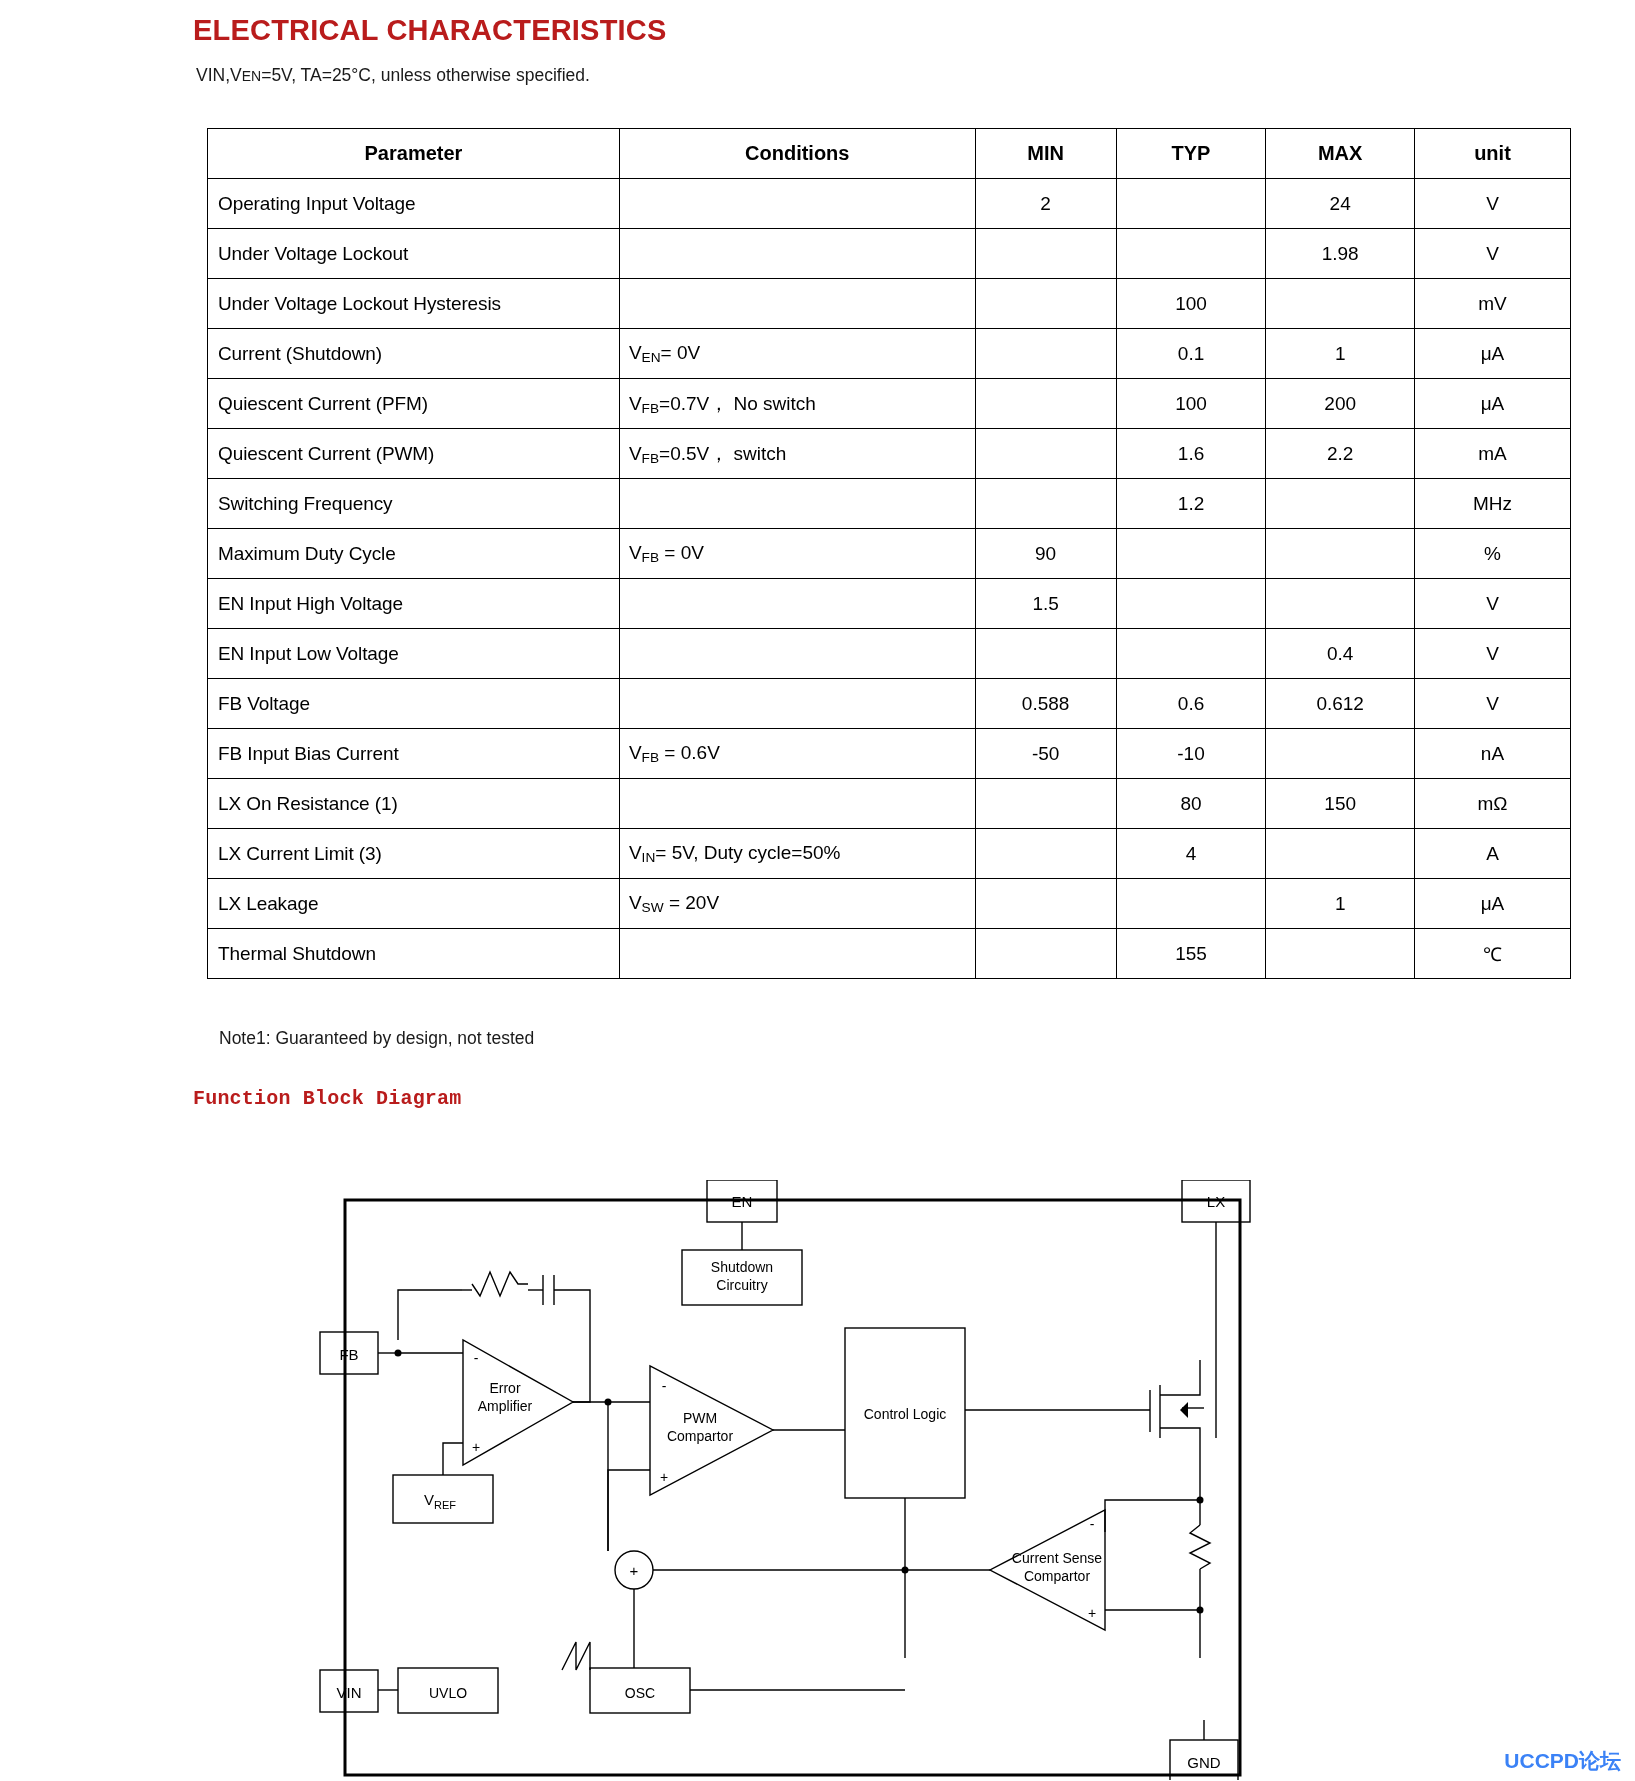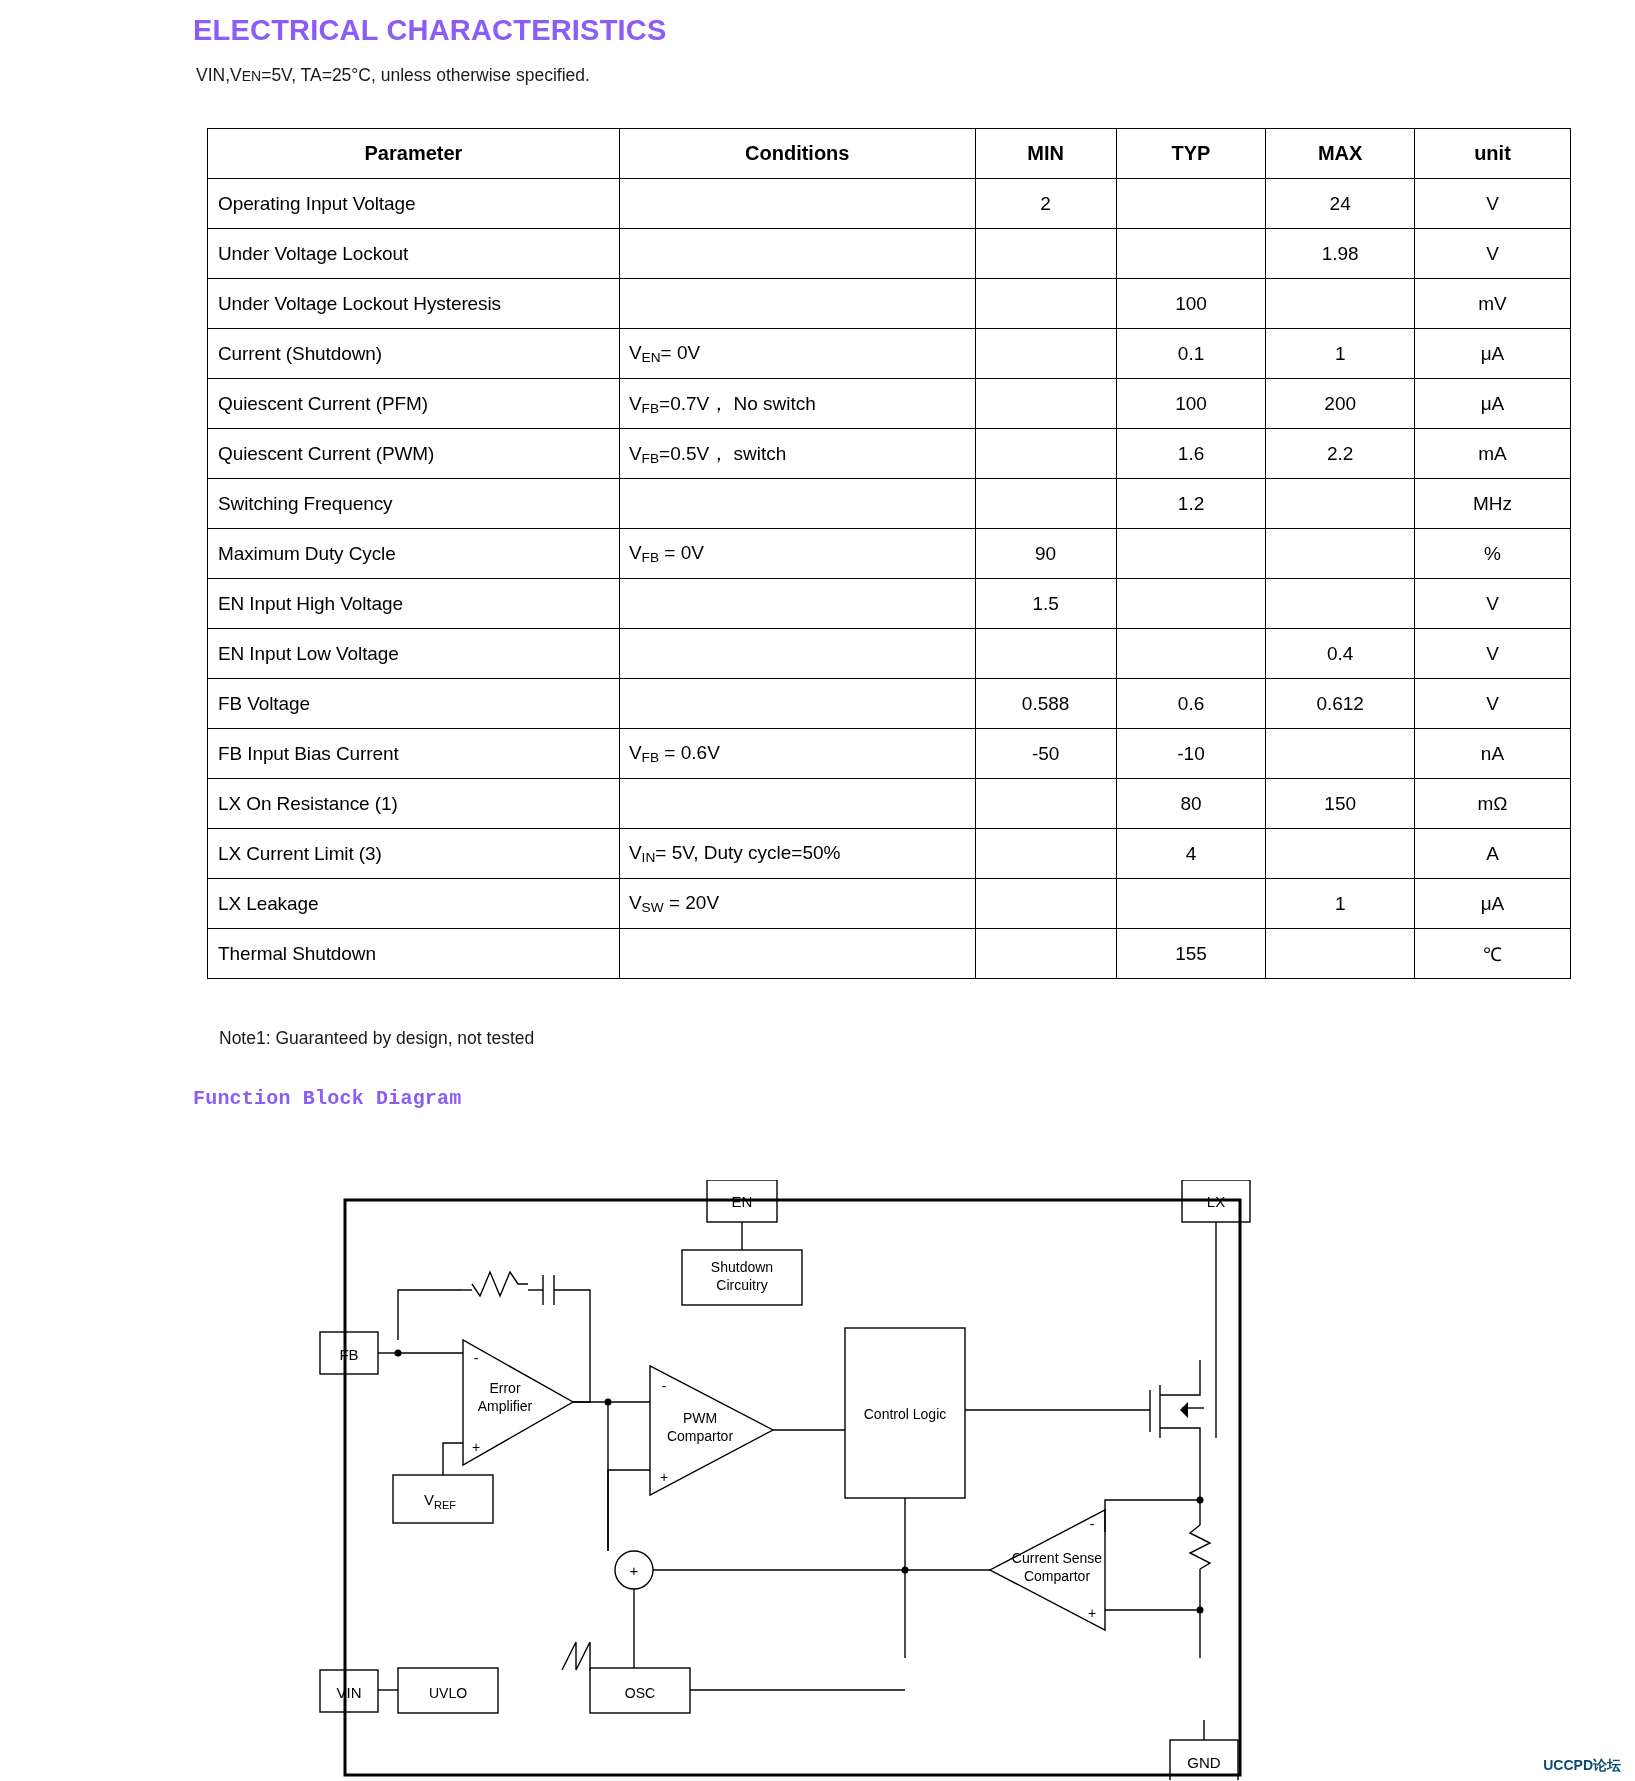--- a/index.html
+++ b/index.html
@@ -18,21 +18,21 @@
   .page {
     position: relative;
     width: 1635px;
     height: 1781px;
   }
   h1.section-title {
     position: absolute;
     margin: 0;
     font-size: 29px;
     font-weight: bold;
-    color: #8b5cf6;
+    color: #b91c1c;
     letter-spacing: 0.2px;
   }
   #ec-title { left: 193px; top: 14px; }
   #fb-title { left: 193px; top: 1087px; font-size: 20px; font-family: Liberation Mono, monospace; }
 
   .cond-line {
     position: absolute;
     left: 196px;
     top: 65px;
     font-size: 17.5px;
@@ -93,22 +93,22 @@
     position: absolute;
     left: 0px;
     top: 1180px;
     width: 1635px;
     height: 600px;
   }
   .watermark {
     position: absolute;
     right: 14px;
     bottom: 6px;
-    font-size: 14px;
-    color: #0c4a6e;
+    font-size: 21px;
+    color: #3b82f6;
     font-weight: bold;
   }
 </style>
 </head>
 <body>
 
 <div class="page">
 
   <h1 class="section-title" id="ec-title">ELECTRICAL CHARACTERISTICS</h1>
 

